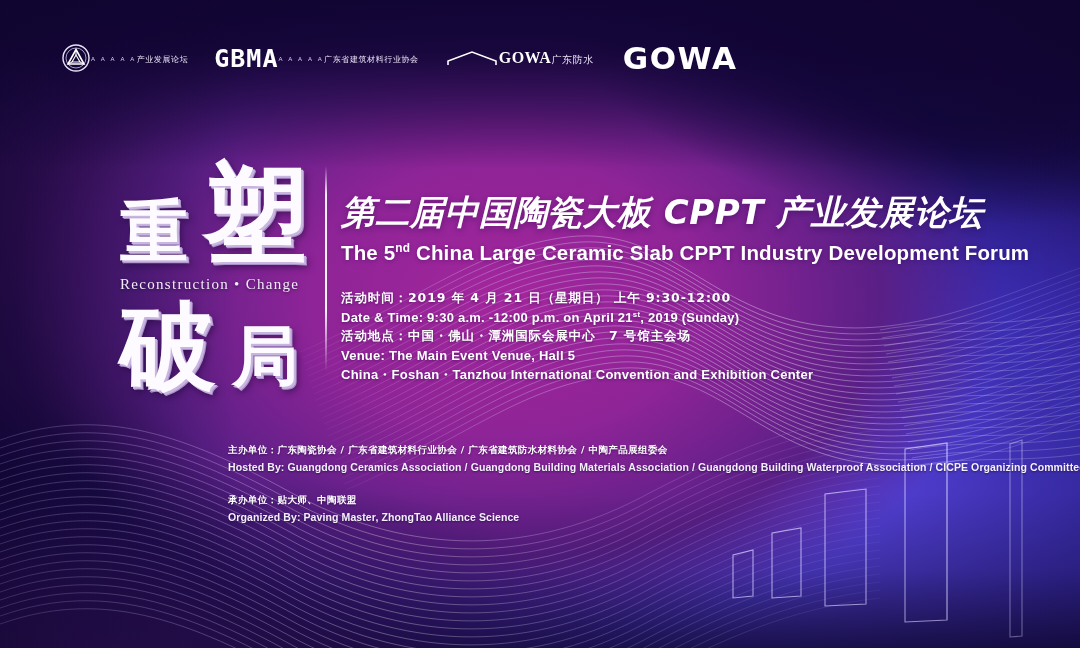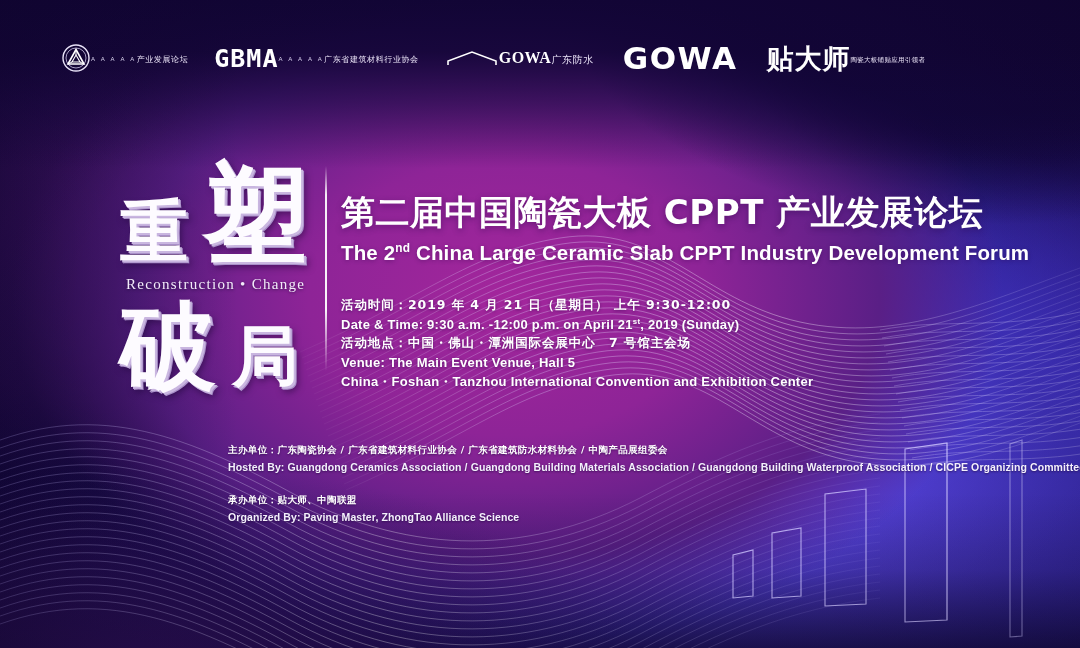--- a/index.html
+++ b/index.html
@@ -62,49 +62,50 @@
     text-shadow:
       2px 2px 0 #c9b6e0, 3px 3px 0 #a98fc9,
       4px 5px 7px rgba(25,5,50,0.55);
   }
   #hero-row1 { display:flex; align-items:flex-end; gap:14px; height:118px; }
   #hero-zhong { font-size:68px; margin-bottom:2px; }
   #hero-su    { font-size:106px; }
   #hero-tagline {
     font-family:"Liberation Serif", serif;
     font-size:15px; color:#f3ecfa; letter-spacing:1.3px;
-    margin-top:8px; margin-left:6px; white-space:nowrap;
+    margin-top:8px; white-space:nowrap;
     text-shadow:0 1px 3px rgba(20,4,44,0.6);
   }
   #hero-row2 { display:flex; align-items:flex-end; gap:16px; margin-top:6px; }
   #hero-po { font-size:96px; }
   #hero-ju { font-size:66px; margin-bottom:5px; }
 
   
   #divider {
     position:absolute; left:325px; top:166px; width:2px; height:205px;
     background:linear-gradient(180deg, rgba(255,255,255,0) 0%, rgba(255,255,255,0.92) 14%,
                rgba(255,255,255,0.95) 70%, rgba(255,255,255,0) 100%);
   }
 
   
   #hero-right { position:absolute; left:341px; top:192px; width:680px; }
   #title-cn {
     font-family:"DejaVu Sans", sans-serif;
     font-size:34px; font-weight:bold; color:#ffffff; letter-spacing:0.5px;
     line-height:1.18; white-space:nowrap;
     text-shadow:0 2px 6px rgba(40,6,70,0.45);
+    font-style:italic;
   }
   #title-en {
     font-size:20.5px; font-weight:bold; color:#ffffff; letter-spacing:0.15px;
     margin-top:9px; white-space:nowrap;
     text-shadow:0 1px 4px rgba(40,6,70,0.4);
   }
   #title-en sup { font-size:0.58em; vertical-align:super; }
-  #event-info { margin-top:32px; }
+  #event-info { margin-top:25px; }
   .info-line { color:#ffffff; white-space:nowrap; margin-bottom:3px;
                text-shadow:0 1px 3px rgba(40,6,70,0.5); }
   .info-cn { font-family:"DejaVu Sans", sans-serif; font-size:12.5px; font-weight:bold; letter-spacing:0.9px; }
   .info-en { font-size:13px; font-weight:bold; letter-spacing:0.25px; }
   .info-en sup { font-size:0.6em; vertical-align:super; }
 
   
   #credits { position:absolute; left:228px; top:444px; }
   .credit-block { margin-bottom:21px; }
   .credit-cn { font-family:"DejaVu Sans", sans-serif; font-size:9.5px; font-weight:bold;
@@ -262,45 +263,41 @@
         </svg>
       </div>
       <div class="wordmark" style="font-size:16px; letter-spacing:0.5px; margin-top:-1px;">GOWA</div>
       <div class="logo-cn" style="font-size:10px;">广东防水</div>
     </div>
 
     <div class="logo-unit" style="padding:0 16px;">
       <div class="wordmark" style="font-size:31px; letter-spacing:1.5px; font-family:'DejaVu Sans', sans-serif;">GOWA</div>
     </div>
 
-    <div class="logo-unit">
-      <div class="wordmark" style="font-size:27px; letter-spacing:1px; font-family:'DejaVu Sans', sans-serif;">贴大师</div>
-      <div class="logo-cn" style="font-size:6.5px; letter-spacing:0.3px; margin-top:4px;">陶瓷大板铺贴应用引领者</div>
-    </div>
 
   </div>
 
   <div id="hero-left">
     <div id="hero-row1">
       <span class="hero-cn" id="hero-zhong">重</span>
       <span class="hero-cn" id="hero-su">塑</span>
     </div>
     <div id="hero-tagline">Reconstruction • Change</div>
     <div id="hero-row2">
       <span class="hero-cn" id="hero-po">破</span>
       <span class="hero-cn" id="hero-ju">局</span>
     </div>
   </div>
 
   <div id="divider"></div>
 
   <div id="hero-right">
     <div id="title-cn">第二届中国陶瓷大板 CPPT 产业发展论坛</div>
     <div id="title-en">
-      <span>The 2</span><sup>nd</sup><span> China Large Ceramic Slab CPPT Industry Development Forum</span>
+      <span>The 5</span><sup>nd</sup><span> China Large Ceramic Slab CPPT Industry Development Forum</span>
     </div>
 
     <div id="event-info">
       <div class="info-line info-cn">活动时间：2019 年 4 月 21 日（星期日）  上午 9:30-12:00</div>
       <div class="info-line info-en">
         <span>Date &amp; Time: 9:30 a.m. -12:00 p.m. on April 21</span><sup>st</sup><span>, 2019 (Sunday)</span>
       </div>
       <div class="info-line info-cn">活动地点：中国・佛山・潭洲国际会展中心　7 号馆主会场</div>
       <div class="info-line info-en">Venue: The Main Event Venue, Hall 5</div>
       <div class="info-line info-en">China・Foshan・Tanzhou International Convention and Exhibition Center</div>

